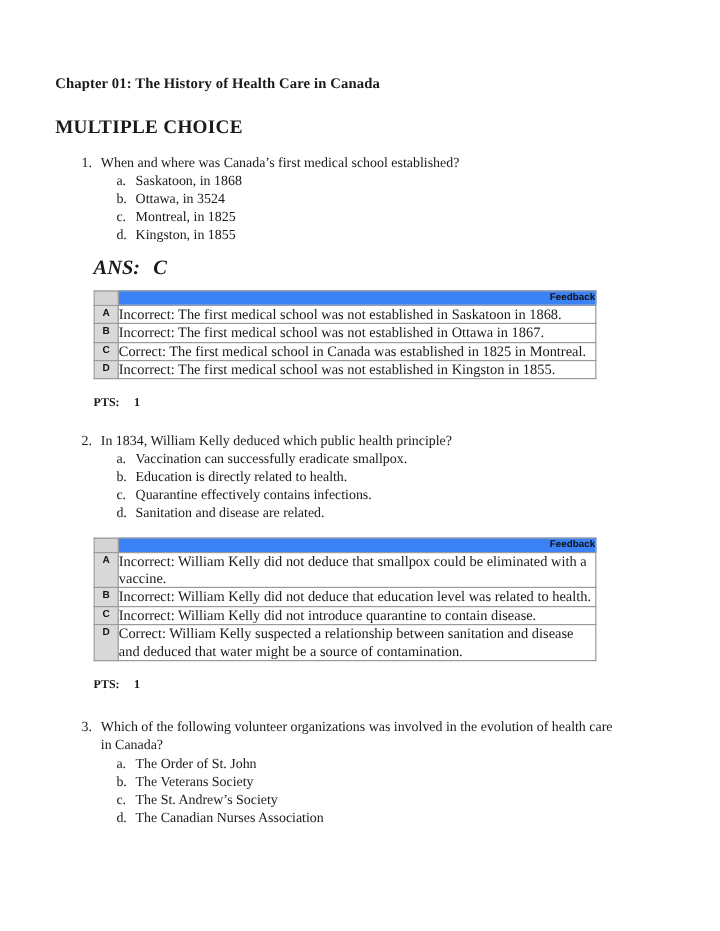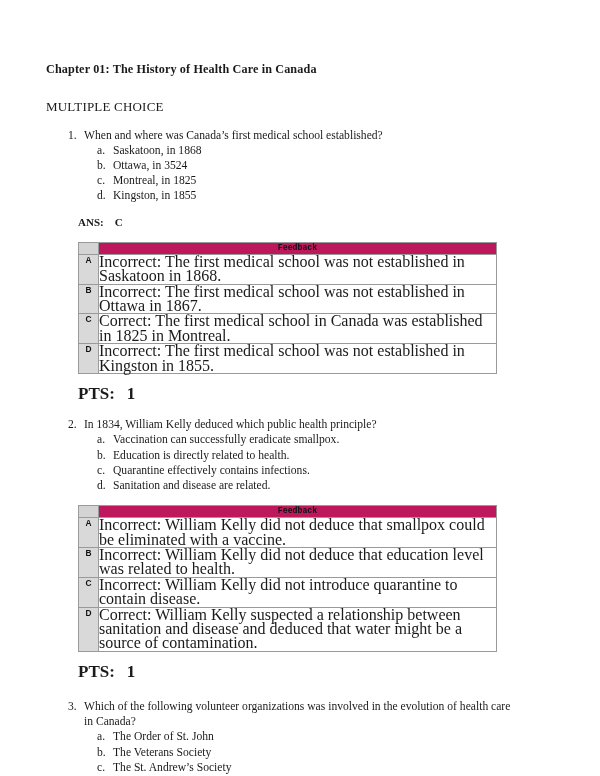--- a/index.html
+++ b/index.html
@@ -39,22 +39,22 @@
     width: 382px;
     padding-bottom: 0.5px;
   }
   .doc-header .hline.first {
     border-bottom: none;
     padding-bottom: 0;
   }
 
   
   .section-title {
-    font-weight: normal;
-    font-size: 13px;
+    font-weight: bold;
+    font-size: 16px;
     line-height: 14px;
     margin: 0 0 14px 0;
     letter-spacing: 0.015em;
   }
 
   
   .question-block {
     margin: 0 0 0 0;
   }
   .q-row {
@@ -88,31 +88,32 @@
   .opt-letter {
     width: 16px;
     flex: 0 0 16px;
   }
   .opt-text {
     flex: 1 1 auto;
   }
 
   .ans-line {
     margin: 11px 0 0 32px;
-    font-size: 11px;
-    line-height: 15.2px;
-    font-weight: bold;
+    font-size: 17px;
+    line-height: 15.2px;
+    font-weight: bold;
+    font-style: italic;
   }
   .ans-line .ans-val {
     padding-left: 11px;
     font-weight: bold;
   }
   .pts-line {
     margin: 12px 0 0 32px;
-    font-size: 17px;
+    font-size: 10px;
     line-height: 15.2px;
     font-weight: bold;
   }
   .pts-line .pts-val {
     padding-left: 12px;
     font-weight: bold;
   }
 
   
   .feedback-table {
@@ -127,42 +128,42 @@
     padding: 0;
     vertical-align: top;
   }
   .feedback-table col.letter-col { width: 20px; }
 
   .fb-head-letter {
     background: #d4d4d4;
     height: 11px;
   }
   .fb-head-label {
-    background: #be185d;
-    font-family: Liberation Mono, monospace;
+    background: #3b82f6;
+    font-family: Liberation Sans, sans-serif;
     font-weight: bold;
     font-size: 8.2px;
     line-height: 10px;
-    text-align: center;
+    text-align: right;
     padding: 1px 0 1px 4px;
     color: #111;
   }
   .fb-letter {
     background: #d9d9d9;
     font-family: "Liberation Sans", "DejaVu Sans", sans-serif;
     font-weight: bold;
     font-size: 8.4px;
     line-height: 11px;
     text-align: center;
     padding: 2px 0 0 0;
     color: #111;
   }
   .fb-text {
     font-family: "Liberation Serif", "DejaVu Serif", serif;
-    font-size: 16px;
+    font-size: 12px;
     line-height: 14.4px;
     padding: 1px 3px 1.5px 4px;
     color: #1a1a1a;
   }
 
   .q-spacer-lg { height: 20px; }
   .q-spacer-md { height: 16px; }
 </style>
 </head>
 <body>

